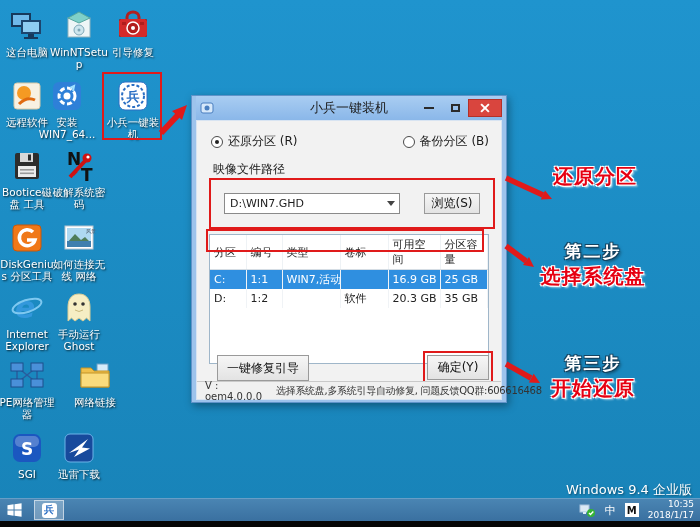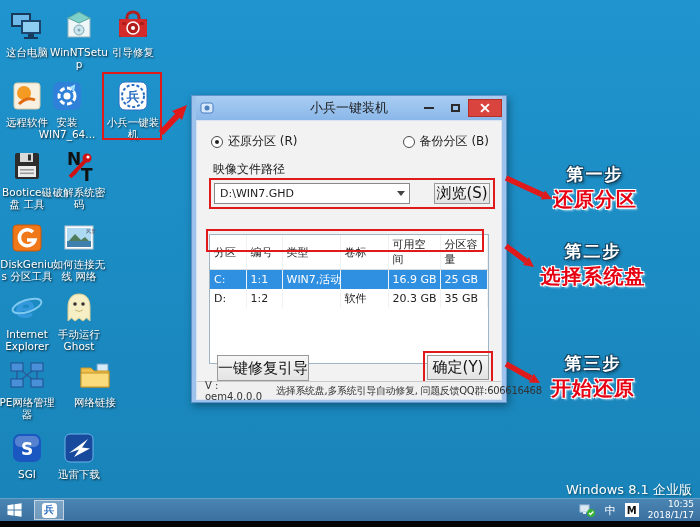--- a/index.html
+++ b/index.html
@@ -41,29 +41,29 @@
   .radio { display:flex; align-items:center; gap:5px; cursor:default; }
   .radio-circle { width:12px; height:12px; border:1px solid #4a4a4a; border-radius:50%;
                   background:#fff; position:relative; }
   .radio-circle.checked:after { content:""; position:absolute; left:3px; top:3px;
                   width:4px; height:4px; border-radius:50%; background:#222; }
 
   .path-label { position:absolute; top:40px; left:16px; }
 
   .red-wrap { border:2px solid #e01a1a; }
   .combo-wrap { position:absolute; top:57px; left:12px; right:6px;
-                padding:3px; display:flex; gap:24px; align-items:center; }
+                padding:13px; display:flex; gap:24px; align-items:center; }
   .combobox { flex:1; height:21px; background:#fff; border:1px solid #8a8a8a;
               display:flex; align-items:center; font-size:11px; padding-left:5px; }
   .combo-caret { margin-left:auto; width:16px; height:100%; display:flex;
                  align-items:center; justify-content:center; }
   .caret-shape { width:0; height:0; border-left:4px solid transparent;
                  border-right:4px solid transparent; border-top:5px solid #444; }
   .btn { background:linear-gradient(#f6f6f6,#e3e3e3); border:1px solid #9a9a9a;
-         font-size:15px; color:#111; display:flex; align-items:center; justify-content:center;
+         font-size:12px; color:#111; display:flex; align-items:center; justify-content:center;
          font-family:inherit; }
   .browse-btn { width:56px; height:21px; }
 
   .ptable-wrap { position:absolute; top:113px; left:12px; right:12px; height:130px;
                  background:#fff; border:1px solid #9fb6c9; overflow:hidden; }
   table.ptable { width:100%; border-collapse:collapse; table-layout:fixed; font-size:11px; }
   .ptable th { font-weight:normal; text-align:left; padding:2px 4px; height:18px;
                border-bottom:1px solid #d5dde4; border-right:1px solid #eef2f5; color:#222; }
   .ptable td { padding:2px 4px; height:17px; border-right:1px solid #f0f3f6; color:#222;
                overflow:hidden; white-space:nowrap; }
@@ -388,21 +388,20 @@
   <svg class="anno-arrow" style="left:154px;top:100px" width="40" height="40">
     <line x1="7" y1="33" x2="24" y2="15" stroke="#e01a1a" stroke-width="6"></line>
     <polygon points="33,5 28,20 18,11" fill="#e01a1a"></polygon>
   </svg>
 
   <svg class="anno-arrow" style="left:504px;top:170px" width="56" height="36">
     <line x1="2" y1="8" x2="39" y2="25" stroke="#e01a1a" stroke-width="5.5"></line>
     <polygon points="48,29 36.8,29.4 41,20.4" fill="#e01a1a"></polygon>
   </svg>
   <div class="step" style="left:530px;top:163px">
-    <div class="step-title">第一步</div>
     <div class="step-sub">还原分区</div>
   </div>
 
   <svg class="anno-arrow" style="left:504px;top:240px" width="40" height="34">
     <line x1="2" y1="6" x2="22" y2="21" stroke="#e01a1a" stroke-width="5.5"></line>
     <polygon points="30,27 19,25 25,17" fill="#e01a1a"></polygon>
   </svg>
   <div class="step" style="left:528px;top:240px">
     <div class="step-title">第二步</div>
     <div class="step-sub">选择系统盘</div>
@@ -410,21 +409,21 @@
 
   <svg class="anno-arrow" style="left:504px;top:356px" width="44" height="34">
     <line x1="2" y1="8" x2="27" y2="22" stroke="#e01a1a" stroke-width="5.5"></line>
     <polygon points="36,27 24.9,26.5 29.7,17.7" fill="#e01a1a"></polygon>
   </svg>
   <div class="step" style="left:528px;top:352px">
     <div class="step-title">第三步</div>
     <div class="step-sub">开始还原</div>
   </div>
 
-  <div class="os-label">Windows 8.1 企业版</div>
+  <div class="os-label">Windows 9.4 企业版</div>
 
   <div class="taskbar">
     <div class="start-btn">
       <svg width="18" height="16" viewBox="0 0 18 17">
         <polygon points="1,3.5 7.5,2.5 7.5,8 1,8" fill="#fff"></polygon>
         <polygon points="8.5,2.3 16,1.2 16,8 8.5,8" fill="#fff"></polygon>
         <polygon points="1,9 7.5,9 7.5,14.5 1,13.5" fill="#fff"></polygon>
         <polygon points="8.5,9 16,9 16,15.8 8.5,14.7" fill="#fff"></polygon>
       </svg>
     </div>

